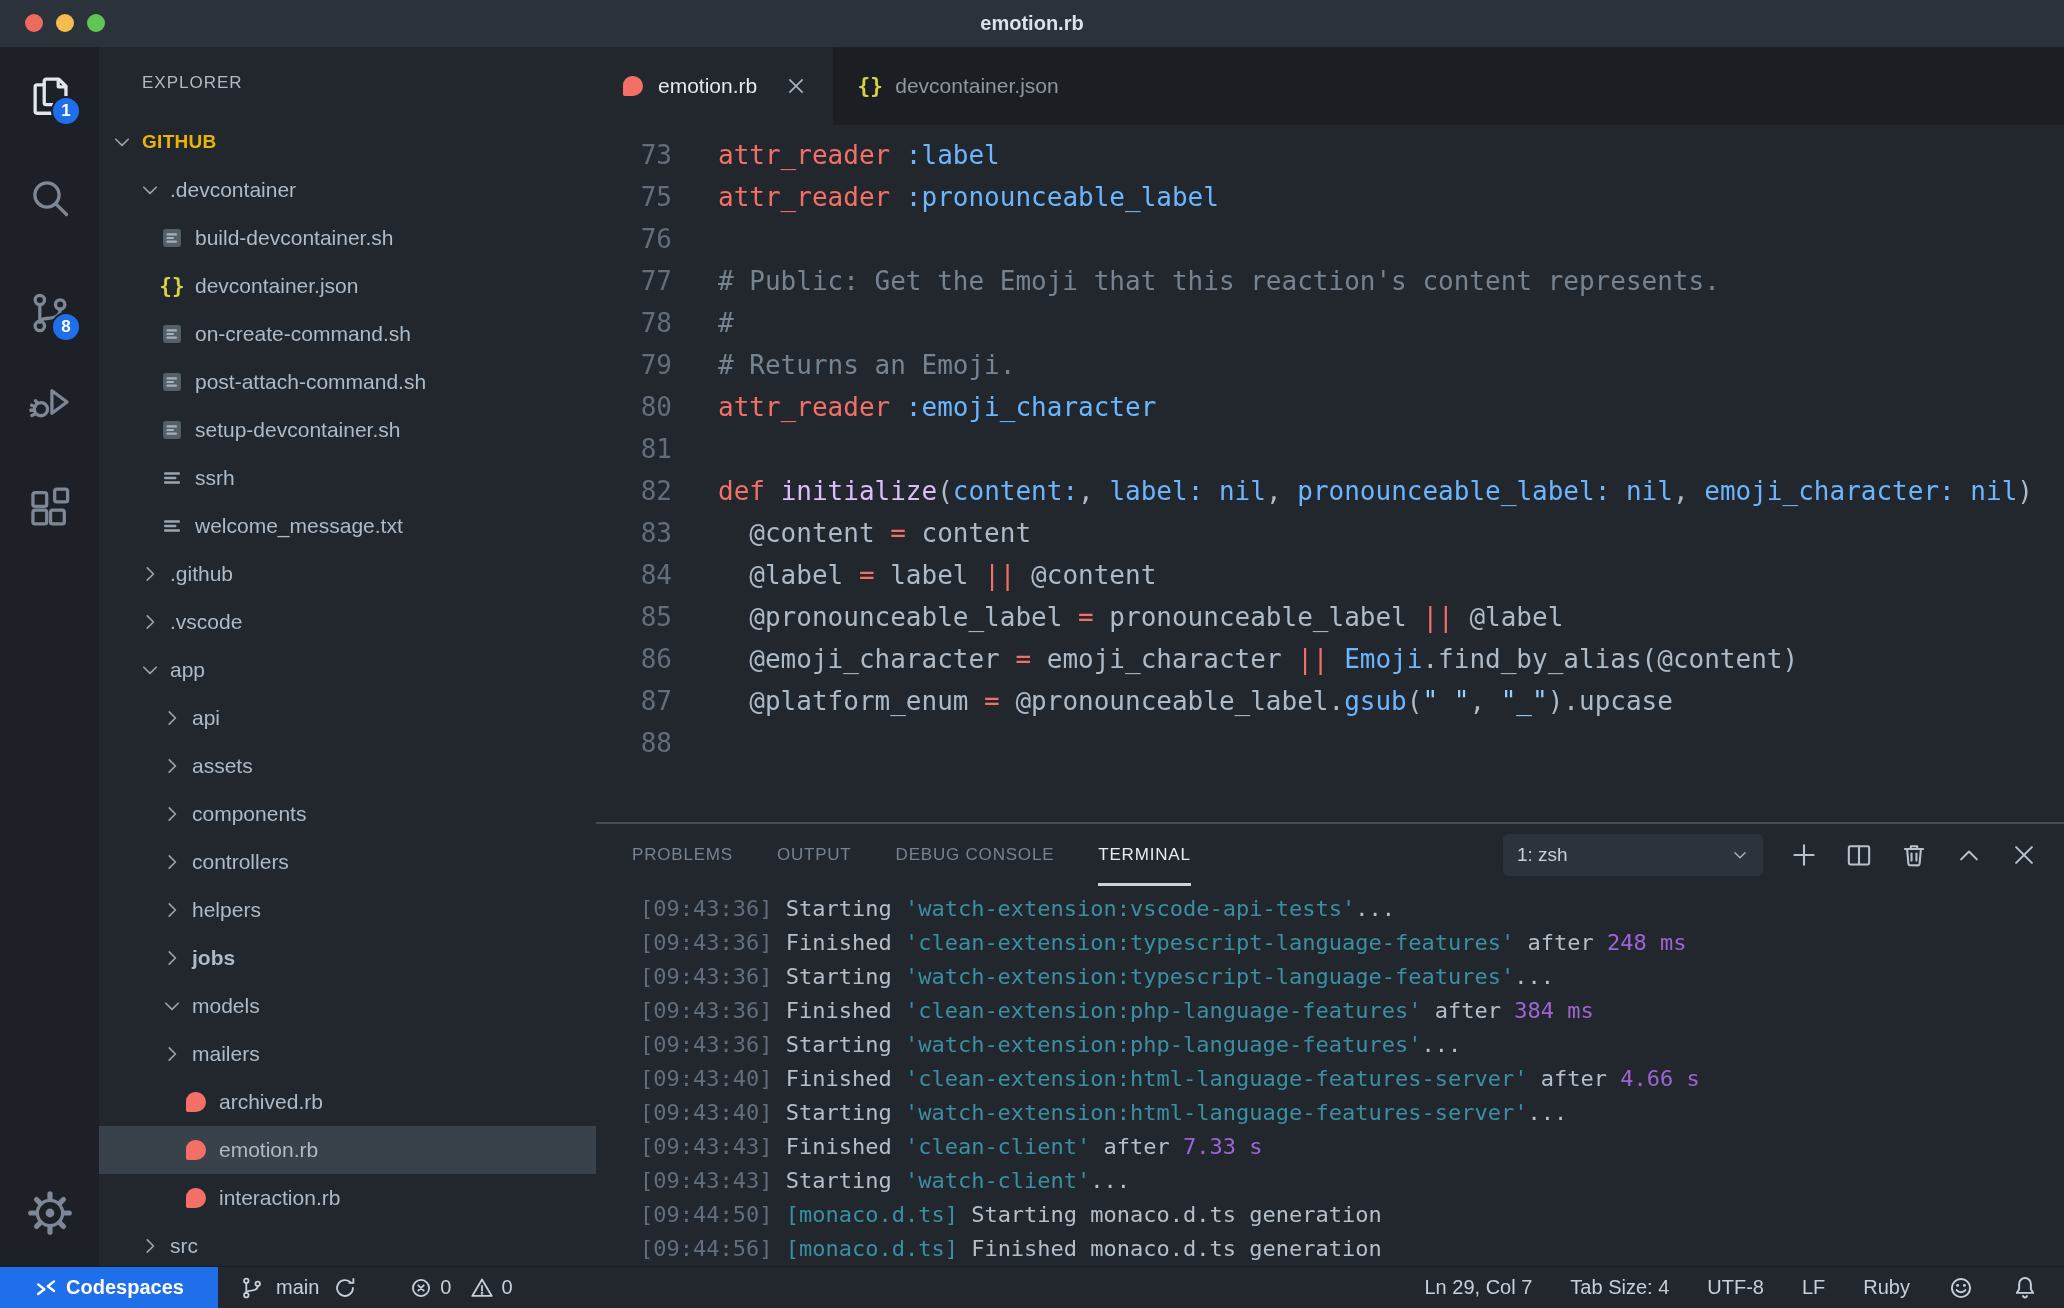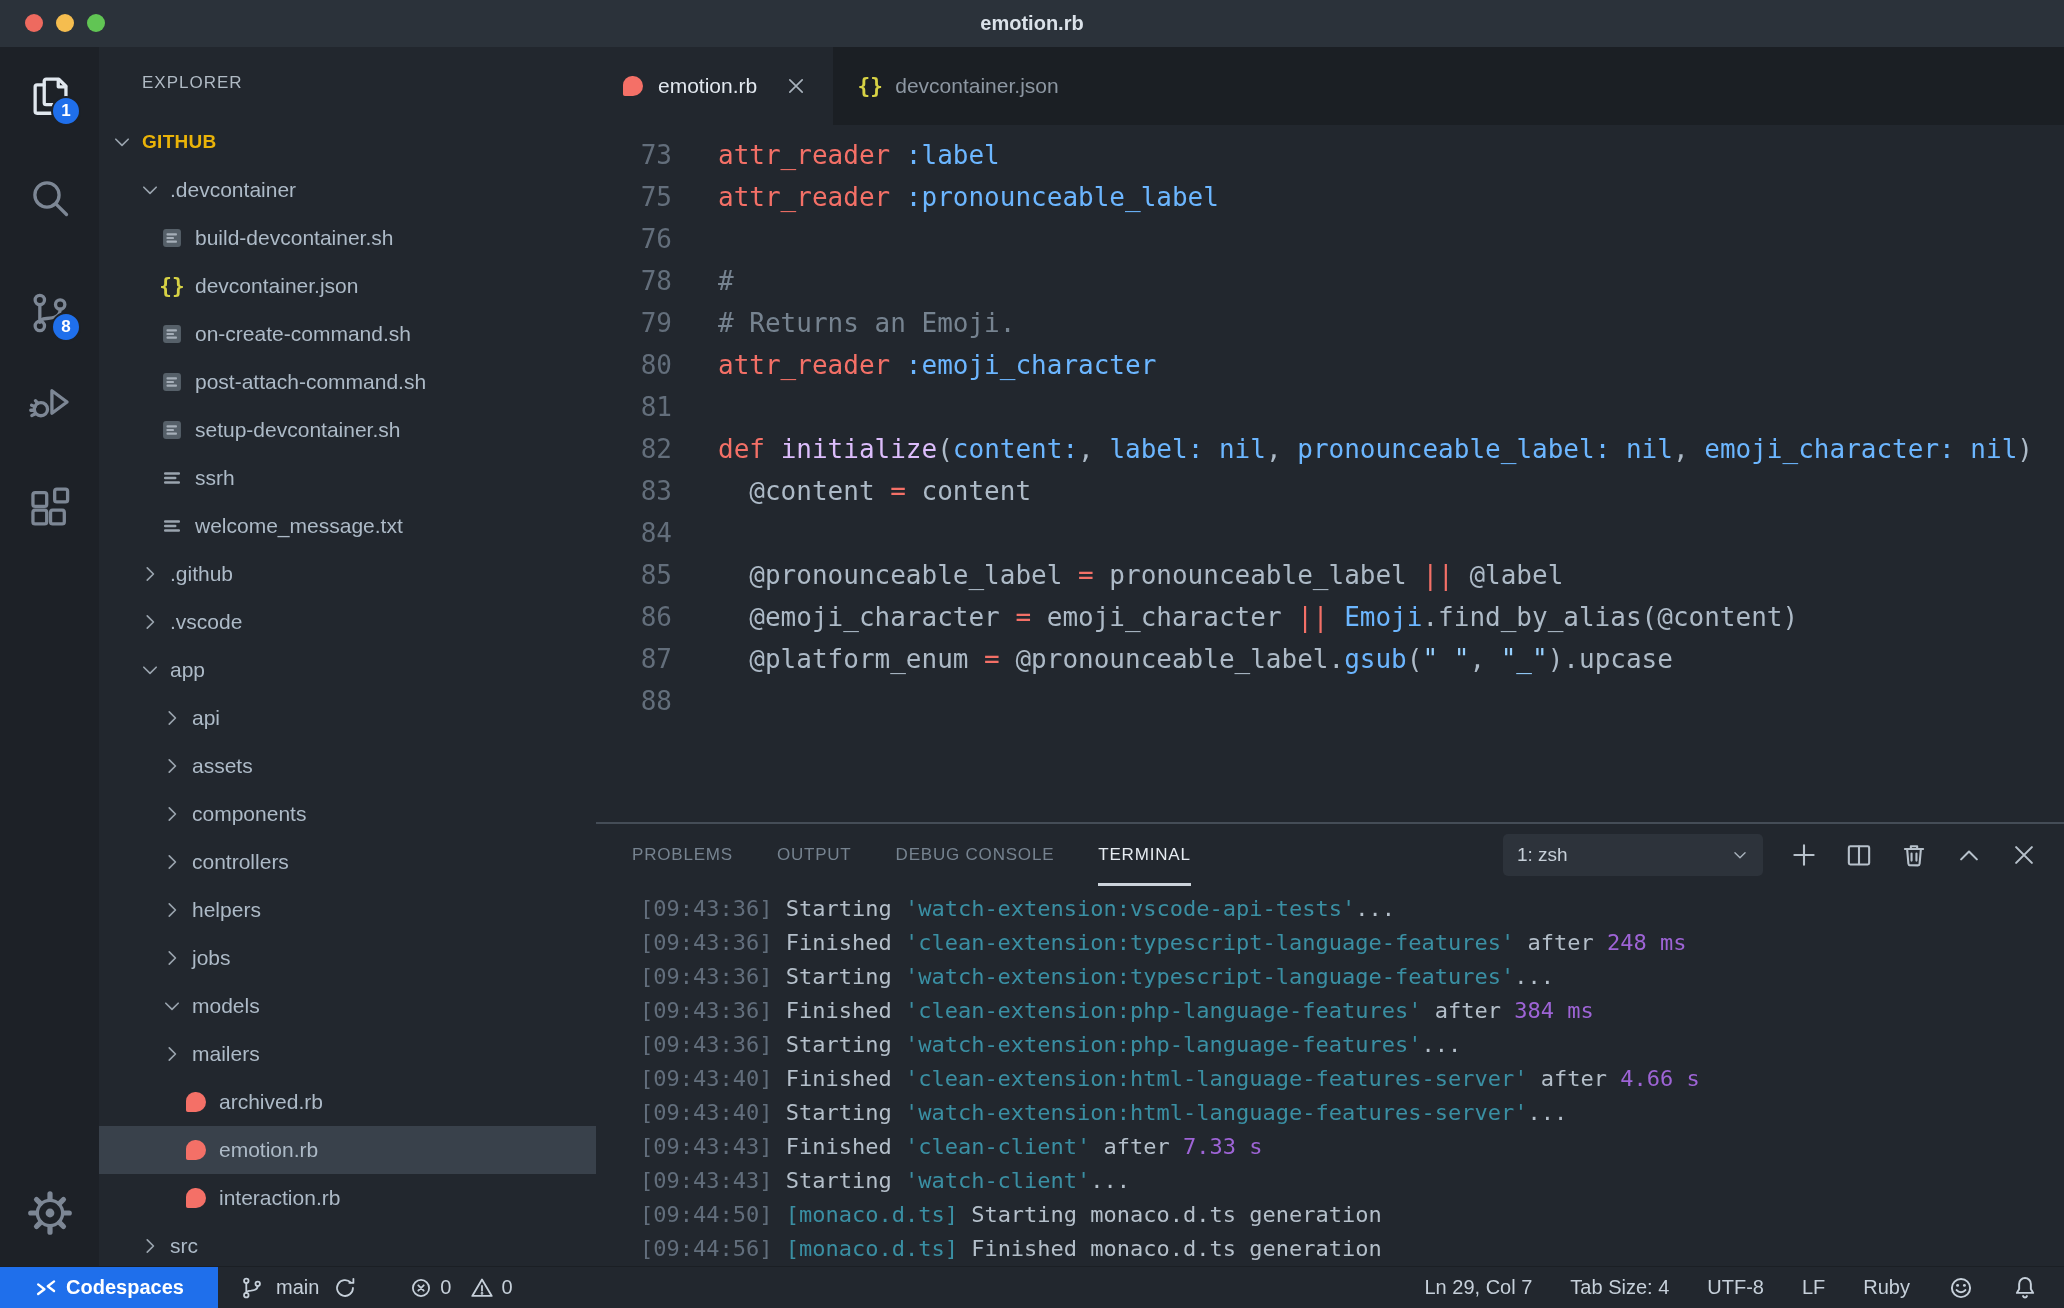--- a/index.html
+++ b/index.html
@@ -275,21 +275,21 @@
           <span>controllers</span>
         </div>
         <div class="trow" style="padding-left: 62px;">
           <span class="tchev">
             <svg viewBox="0 0 16 16" width="100%" height="100%" fill="none" stroke="currentColor" stroke-width="1.2" stroke-linecap="round" stroke-linejoin="round">
               <path d="M6 3.5L10.5 8L6 12.5"></path>
             </svg>
           </span>
           <span>helpers</span>
         </div>
-        <div class="trow" style="padding-left: 62px;">
+        <div class="trow" style="padding-left: 62px; font-weight: bold;">
           <span class="tchev">
             <svg viewBox="0 0 16 16" width="100%" height="100%" fill="none" stroke="currentColor" stroke-width="1.2" stroke-linecap="round" stroke-linejoin="round">
               <path d="M6 3.5L10.5 8L6 12.5"></path>
             </svg>
           </span>
           <span>jobs</span>
         </div>
         <div class="trow" style="padding-left: 62px;">
           <span class="tchev">
             <svg viewBox="0 0 16 16" width="100%" height="100%" fill="none" stroke="currentColor" stroke-width="1.2" stroke-linecap="round" stroke-linejoin="round">
@@ -352,27 +352,28 @@
           <span class="ficon">
             <span class="json-braces">{}</span>
           </span>
           <span>devcontainer.json</span>
         </div>
       </div>
     <div class="code" id="code">
         <div class="cline"><span class="cnum">73</span><span class="ctext"><span class="tk-r">attr_reader</span><span class="tk-x"> </span><span class="tk-b">:label</span></span></div>
         <div class="cline"><span class="cnum">75</span><span class="ctext"><span class="tk-r">attr_reader</span><span class="tk-x"> </span><span class="tk-b">:pronounceable_label</span></span></div>
         <div class="cline"><span class="cnum">76</span><span class="ctext"></span></div>
+        <div class="cline"><span class="cnum">77</span><span class="ctext"><span class="tk-c"># Public: Get the Emoji that this reaction's content represents.</span></span></div>
         <div class="cline"><span class="cnum">78</span><span class="ctext"><span class="tk-c">#</span></span></div>
         <div class="cline"><span class="cnum">79</span><span class="ctext"><span class="tk-c"># Returns an Emoji.</span></span></div>
         <div class="cline"><span class="cnum">80</span><span class="ctext"><span class="tk-r">attr_reader</span><span class="tk-x"> </span><span class="tk-b">:emoji_character</span></span></div>
         <div class="cline"><span class="cnum">81</span><span class="ctext"></span></div>
         <div class="cline"><span class="cnum">82</span><span class="ctext"><span class="tk-r">def</span><span class="tk-x"> </span><span class="tk-p">initialize</span><span class="tk-x">(</span><span class="tk-b">content:</span><span class="tk-x">,</span><span class="tk-x"> </span><span class="tk-b">label:</span><span class="tk-x"> </span><span class="tk-b">nil</span><span class="tk-x">,</span><span class="tk-x"> </span><span class="tk-b">pronounceable_label:</span><span class="tk-x"> </span><span class="tk-b">nil</span><span class="tk-x">,</span><span class="tk-x"> </span><span class="tk-b">emoji_character:</span><span class="tk-x"> </span><span class="tk-b">nil</span><span class="tk-x">)</span></span></div>
         <div class="cline"><span class="cnum">83</span><span class="ctext"><span class="tk-x">  @content </span><span class="tk-r">=</span><span class="tk-x"> content</span></span></div>
-        <div class="cline"><span class="cnum">84</span></div>
+        <div class="cline"><span class="cnum">84</span><span class="ctext"><span class="tk-x">  @label </span><span class="tk-r">=</span><span class="tk-x"> label </span><span class="tk-r">||</span><span class="tk-x"> @content</span></span></div>
         <div class="cline"><span class="cnum">85</span><span class="ctext"><span class="tk-x">  @pronounceable_label </span><span class="tk-r">=</span><span class="tk-x"> pronounceable_label </span><span class="tk-r">||</span><span class="tk-x"> @label</span></span></div>
         <div class="cline"><span class="cnum">86</span><span class="ctext"><span class="tk-x">  @emoji_character </span><span class="tk-r">=</span><span class="tk-x"> emoji_character </span><span class="tk-r">||</span><span class="tk-x"> </span><span class="tk-b">Emoji</span><span class="tk-x">.find_by_alias(@content)</span></span></div>
         <div class="cline"><span class="cnum">87</span><span class="ctext"><span class="tk-x">  @platform_enum </span><span class="tk-r">=</span><span class="tk-x"> @pronounceable_label.</span><span class="tk-b">gsub</span><span class="tk-x">(</span><span class="tk-s">" "</span><span class="tk-x">, </span><span class="tk-s">"_"</span><span class="tk-x">)</span><span class="tk-x">.upcase</span></span></div>
         <div class="cline"><span class="cnum">88</span><span class="ctext"></span></div>
       </div>
   </div>
 
   <div class="panel">
     <div class="panel-header" id="panelheader">
         <div class="ptab">PROBLEMS</div>

